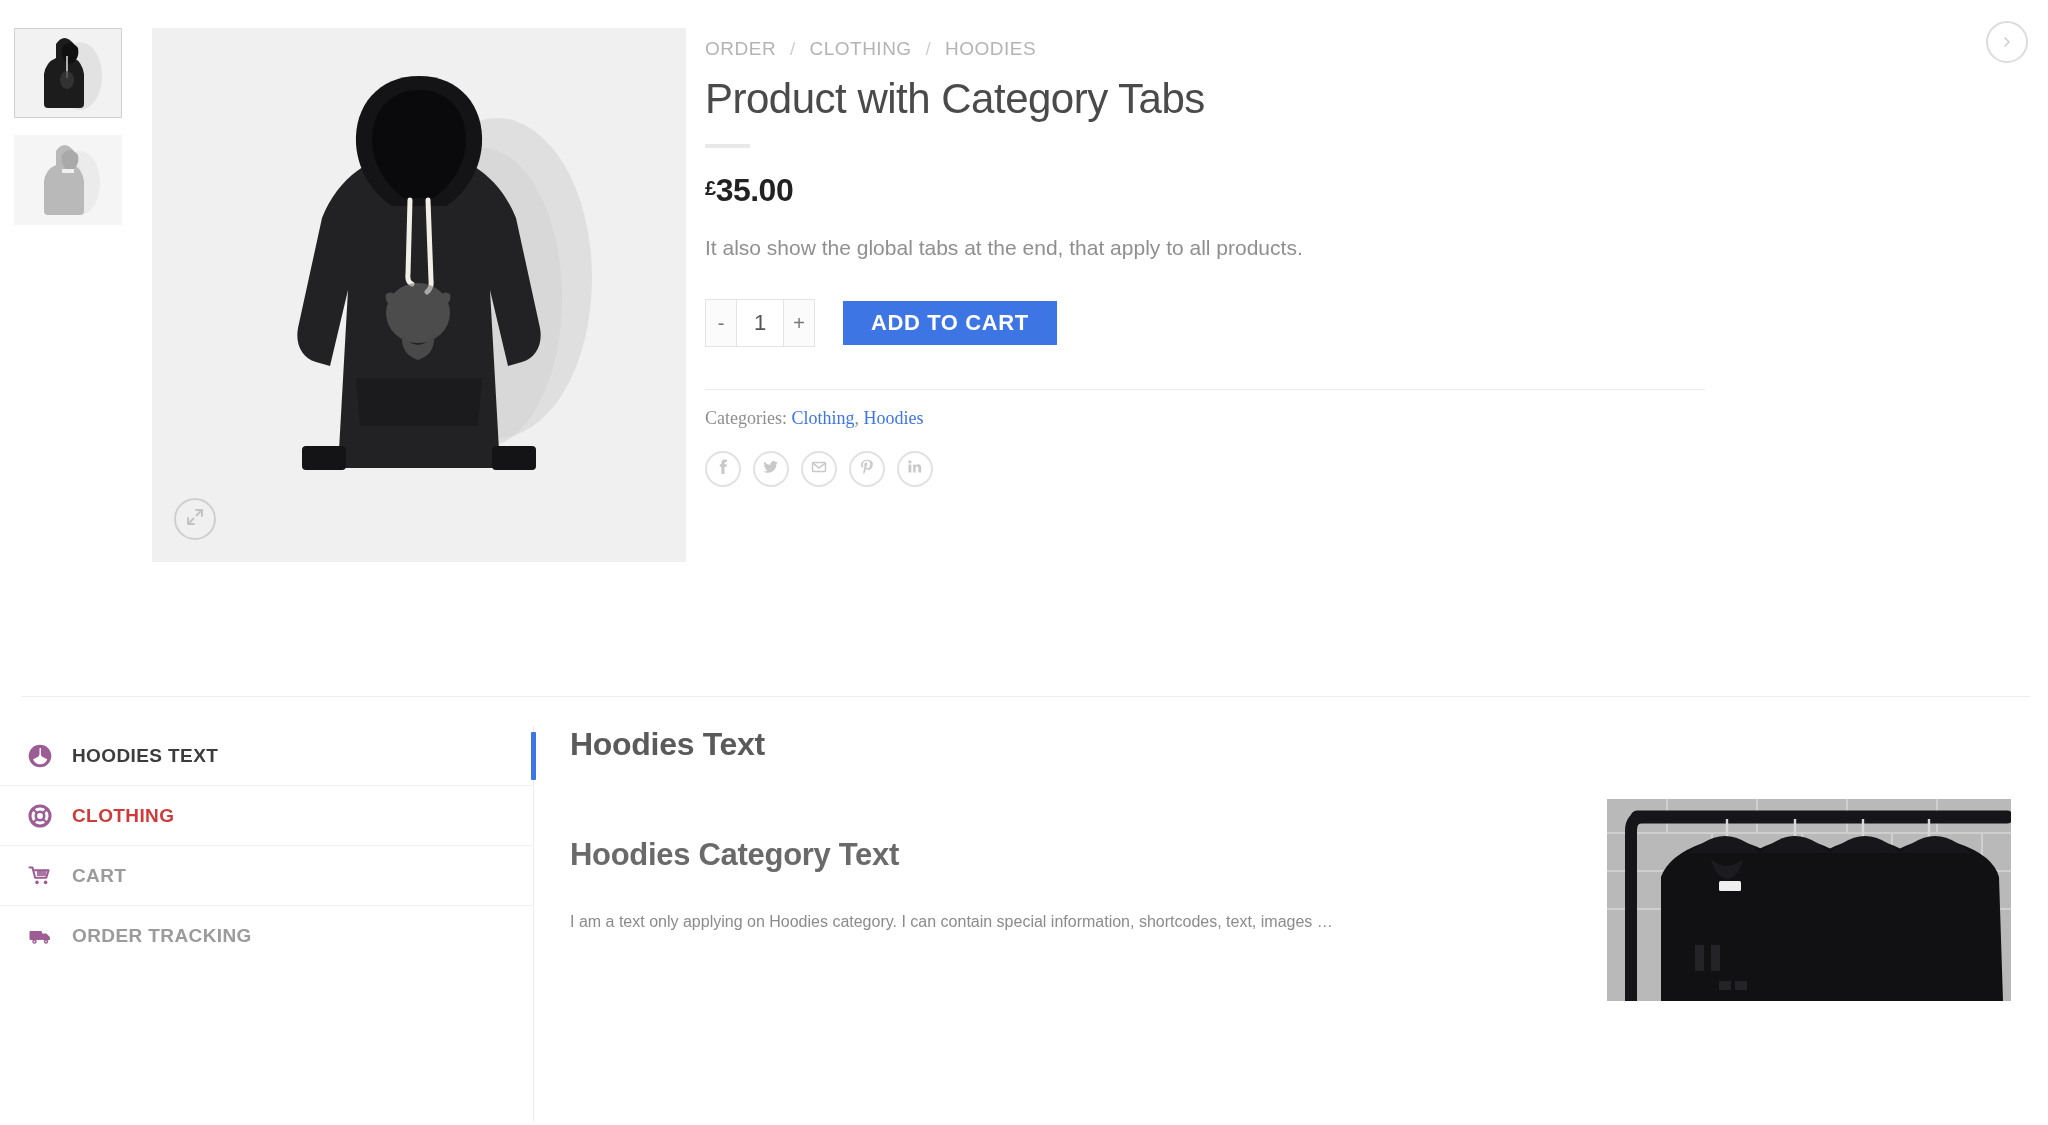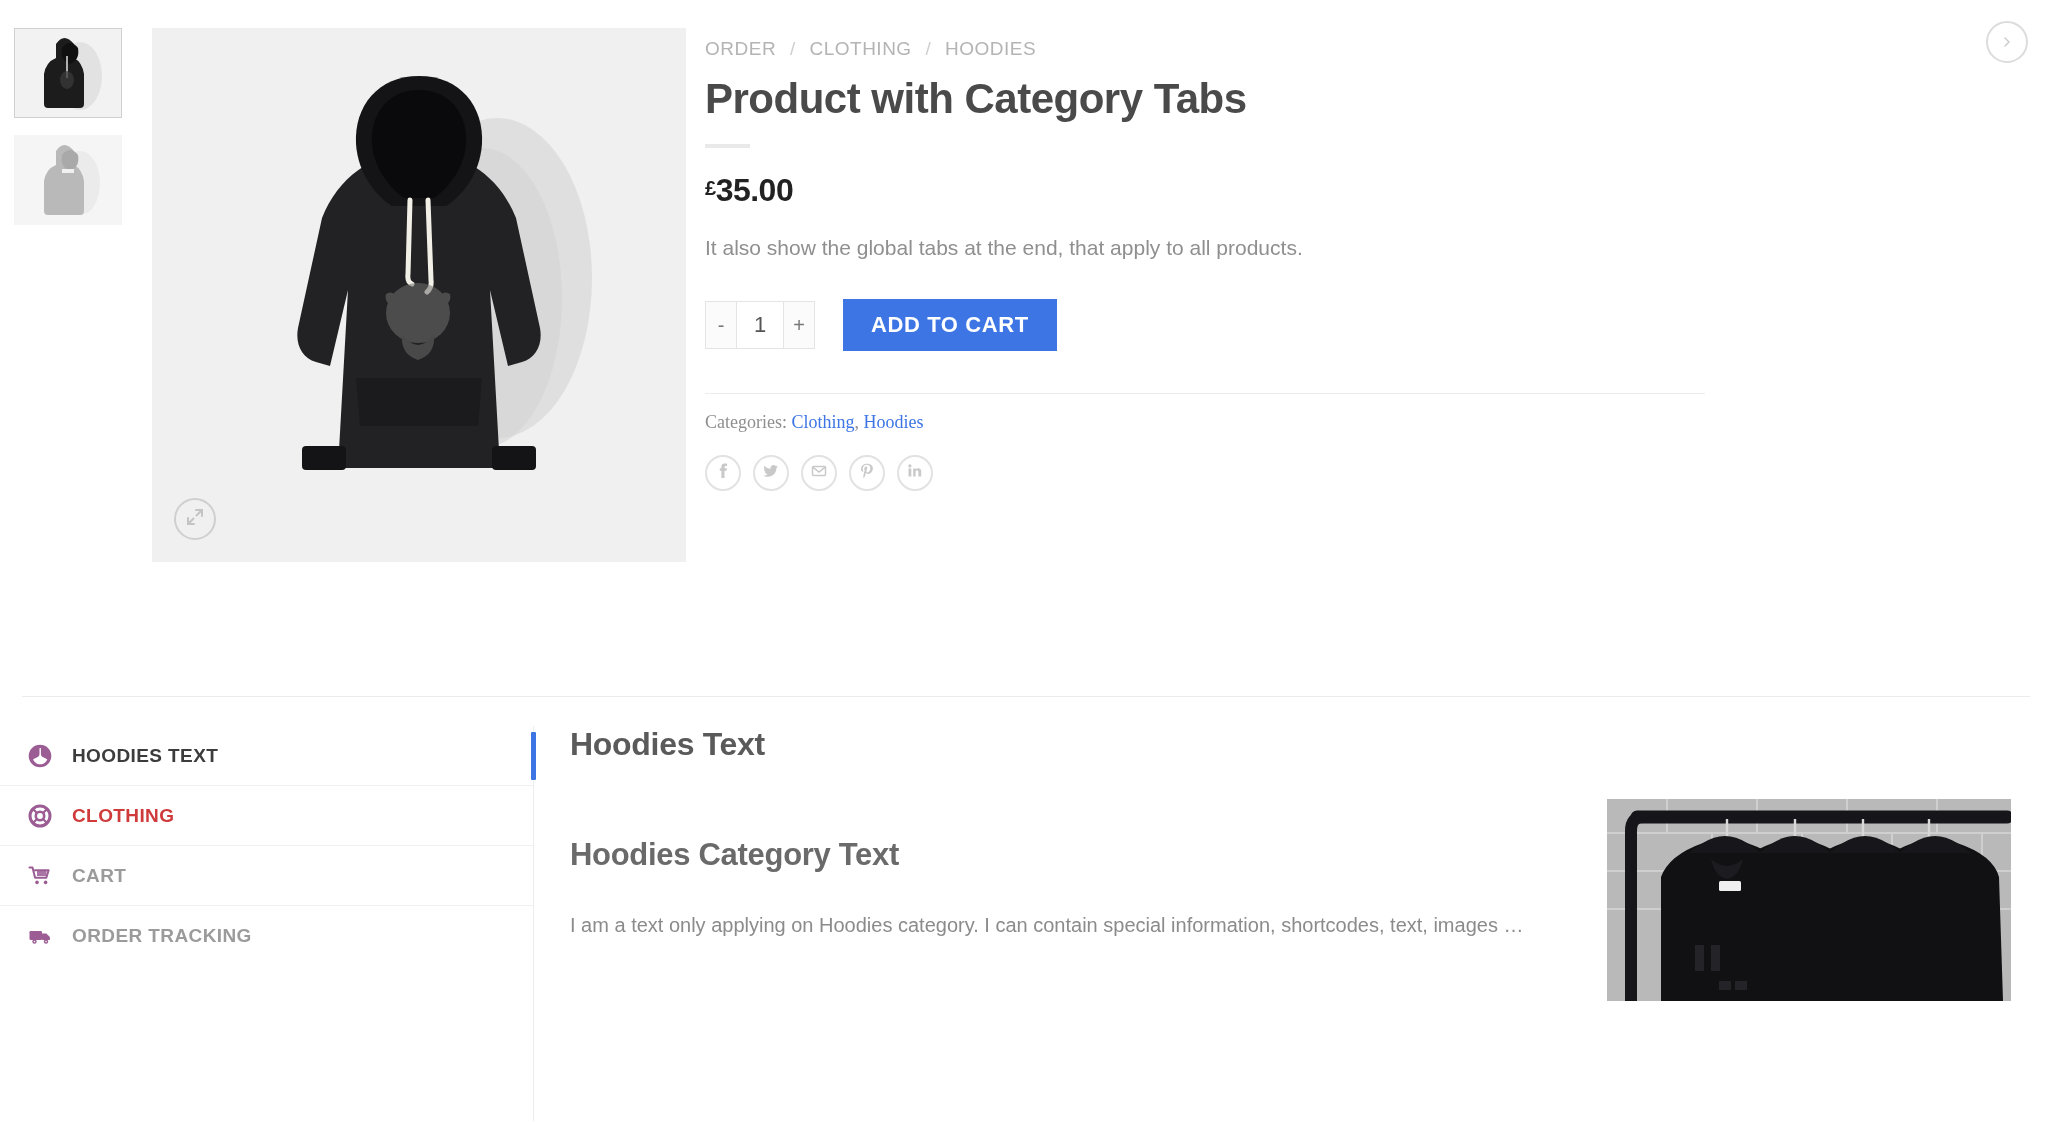--- a/index.html
+++ b/index.html
@@ -54,21 +54,21 @@
   .summary { position: absolute; left: 705px; top: 38px; width: 1300px; }
 
   .breadcrumb {
     font-size: 19px; color: #b4b4b4; letter-spacing: .5px;
     margin-bottom: 16px;
   }
   .breadcrumb a { color: #b4b4b4; text-decoration: none; cursor:pointer; }
   .breadcrumb .sep { margin: 0 8px; color: #cfcfcf; }
 
   .product-title {
-    font-size: 42px; font-weight: bold; color: #4a4a4a;
+    font-size: 42px; font-weight: normal; color: #4a4a4a;
     letter-spacing: -0.5px; line-height: 1.1;
   }
   .title-rule { width: 45px; height: 4px; background: #e9e9e9; margin: 22px 0 24px; }
 
   .price { font-size: 32px; font-weight: bold; color: #222; letter-spacing:-.5px; }
   .price .cur { font-size: 20px; vertical-align: 6px; font-weight: bold; }
 
   .desc {
     font-size: 21px; color: #8f8f8f; line-height: 1.62;
     max-width: 965px; margin-top: 22px;
@@ -85,21 +85,21 @@
     width: 30px; border: none; background: transparent;
     font-size: 20px; color: #777; cursor: pointer; line-height: 1;
     font-family: "Liberation Sans", sans-serif;
   }
   .qty .qty-val {
     width: 48px; border-left: 1px solid #e4e4e4; border-right: 1px solid #e4e4e4;
     background: #fff; text-align: center; font-size: 22px; color: #555;
     display:flex; align-items:center; justify-content:center;
   }
   .add-cart {
-    margin-left: 28px; height: 52px; padding: 0 28px;
+    margin-left: 28px; height: 44px; padding: 0 28px;
     background: #3d76e4; color: #fff; border: none; cursor: pointer;
     font-size: 22px; font-weight: bold; letter-spacing: .6px;
     font-family: "Liberation Sans", sans-serif;
     display:flex; align-items:center;
   }
 
   .sum-divider { height:1px; background:#ececec; margin-top: 42px; width: 1000px; }
 
   .categories { margin-top: 18px; font-size: 18px; color: #8f8f8f; font-family: Liberation Serif, serif; }
   .categories a { color: #3d76e4; text-decoration: none; cursor: pointer; }
@@ -144,21 +144,21 @@
 
   .tab-panel { position: absolute; left: 570px; top: 0; width: 1460px; }
   .panel-h1 {
     font-size: 32px; font-weight: bold; color: #5a5a5a; letter-spacing: -.3px;
   }
   .panel-h2 {
     font-size: 31px; font-weight: bold; color: #6a6a6a;
     margin-top: 74px; letter-spacing: -.3px;
   }
   .panel-body {
-    font-size: 20px; color: #8b8b8b; margin-top: 36px; line-height: 1.6;
+    font-size: 16px; color: #8b8b8b; margin-top: 36px; line-height: 1.6;
     max-width: 1000px;
   }
 
   .panel-figure {
     position: absolute; right: 19px; top: 73px;
     width: 404px; height: 202px; overflow: hidden; background: #bdbdbd;
   }
 </style>
 </head>
 <body>

